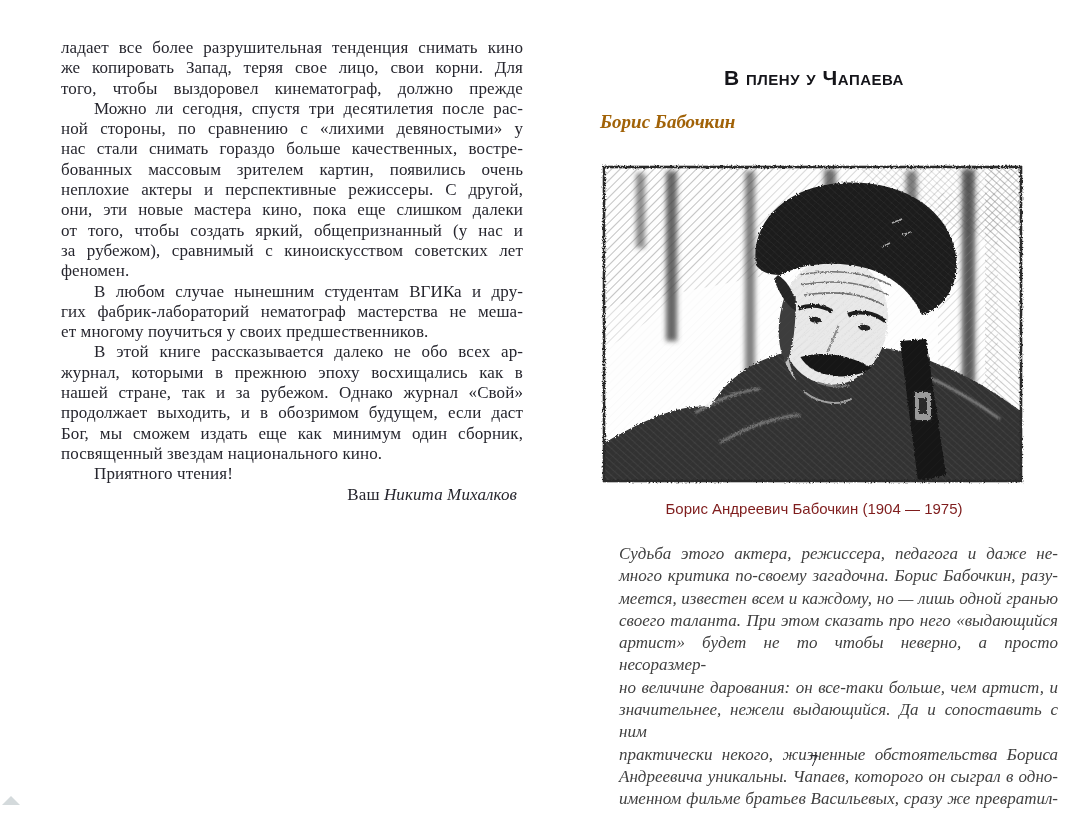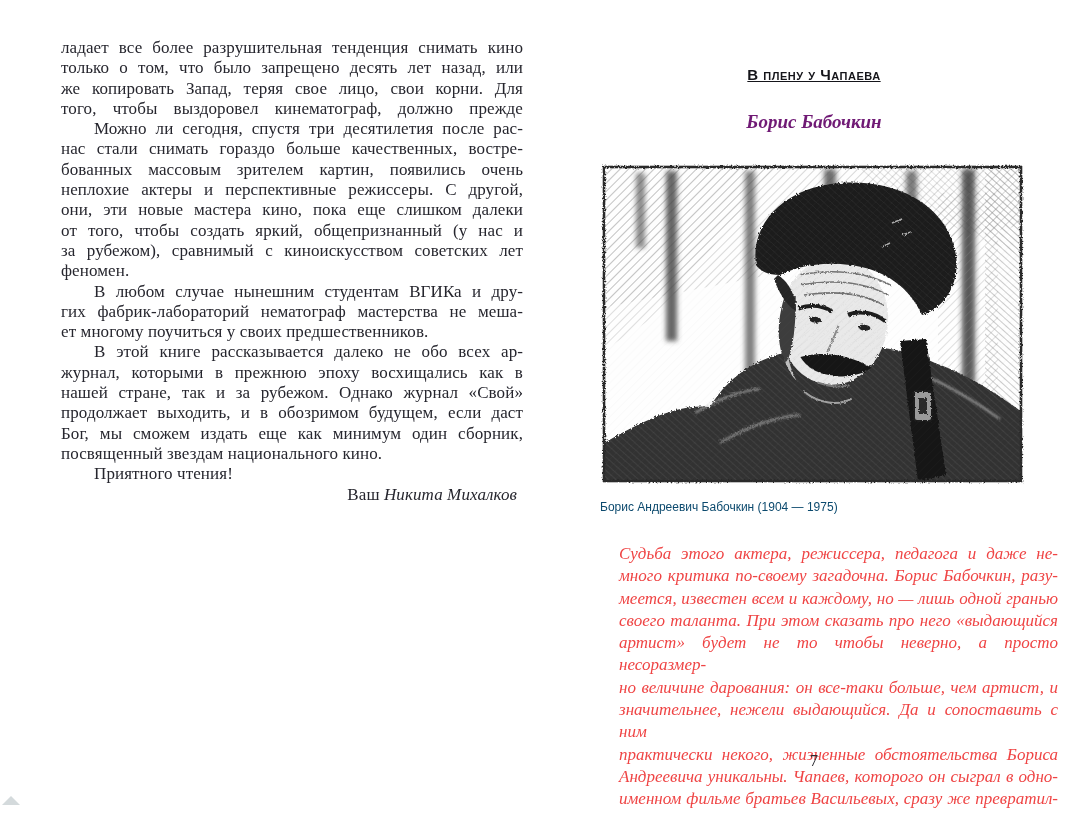--- a/index.html
+++ b/index.html
@@ -36,54 +36,52 @@
 
   
   .chapter-title {
     position: absolute;
     left: 600px; top: 66px; width: 428px;
     margin: 0;
     text-align: center;
     font-family: "Liberation Sans", sans-serif;
     font-variant: small-caps;
     font-weight: bold;
-    font-size: 15px;
+    font-size: 21px;
     letter-spacing: 0.5px;
     color: #15151a;
-    text-decoration: underline;
   }
   .chapter-author {
     position: absolute;
     left: 600px; top: 111px; width: 428px;
-    text-align: center;
     font-family: "Liberation Serif", serif;
     font-weight: bold; font-style: italic;
     font-size: 19px;
-    color: #701a75;
+    color: #a16207;
   }
   .photo {
     position: absolute;
     left: 600px; top: 163px; width: 425px; height: 322px;
     margin: 0;
   }
   .photo svg { display: block; width: 425px; height: 322px; }
   .photo-caption {
     position: absolute;
     left: 600px; top: 500px; width: 428px;
-    text-align: left;
+    text-align: center;
     font-family: "Liberation Sans", sans-serif;
-    font-size: 12px;
-    color: #0c4a6e;
+    font-size: 15px;
+    color: #7f1d1d;
   }
   .right-paragraph {
     position: absolute;
     left: 600px; top: 543px; width: 458px;
     font-style: italic;
     font-size: 17px; line-height: 22.3px;
-    color: #ef4444;
+    color: #404040;
   }
   .page-number {
     position: absolute;
     left: 600px; top: 752px; width: 428px;
     text-align: center;
     font-size: 16px;
     color: #2a2a30;
   }
 
   
@@ -98,26 +96,26 @@
   }
 </style>
 </head>
 <body>
 
 <div class="spread">
 
   <section class="left-page">
     <div class="para">
       <div class="line line-first">ладает все более разрушительная тенденция снимать кино</div>
-        <div class="line">только о том, что было запрещено десять лет назад, или</div>
         <div class="line">же копировать Запад, теряя свое лицо, свои корни. Для</div>
         <div class="line">того, чтобы выздоровел кинематограф, должно прежде</div>
     </div>
     <div class="para indent">
       <div class="line line-first">Можно ли сегодня, спустя три десятилетия после рас-</div>
+        <div class="line">ной стороны, по сравнению с «лихими девяностыми» у</div>
         <div class="line">нас стали снимать гораздо больше качественных, востре-</div>
         <div class="line">бованных массовым зрителем картин, появились очень</div>
         <div class="line">неплохие актеры и перспективные режиссеры. С другой,</div>
         <div class="line">они, эти новые мастера кино, пока еще слишком далеки</div>
         <div class="line">от того, чтобы создать яркий, общепризнанный (у нас и</div>
         <div class="line">за рубежом), сравнимый с киноискусством советских лет</div>
         <div class="line line-last">феномен.</div>
     </div>
     <div class="para indent">
       <div class="line line-first">В любом случае нынешним студентам ВГИКа и дру-</div>

